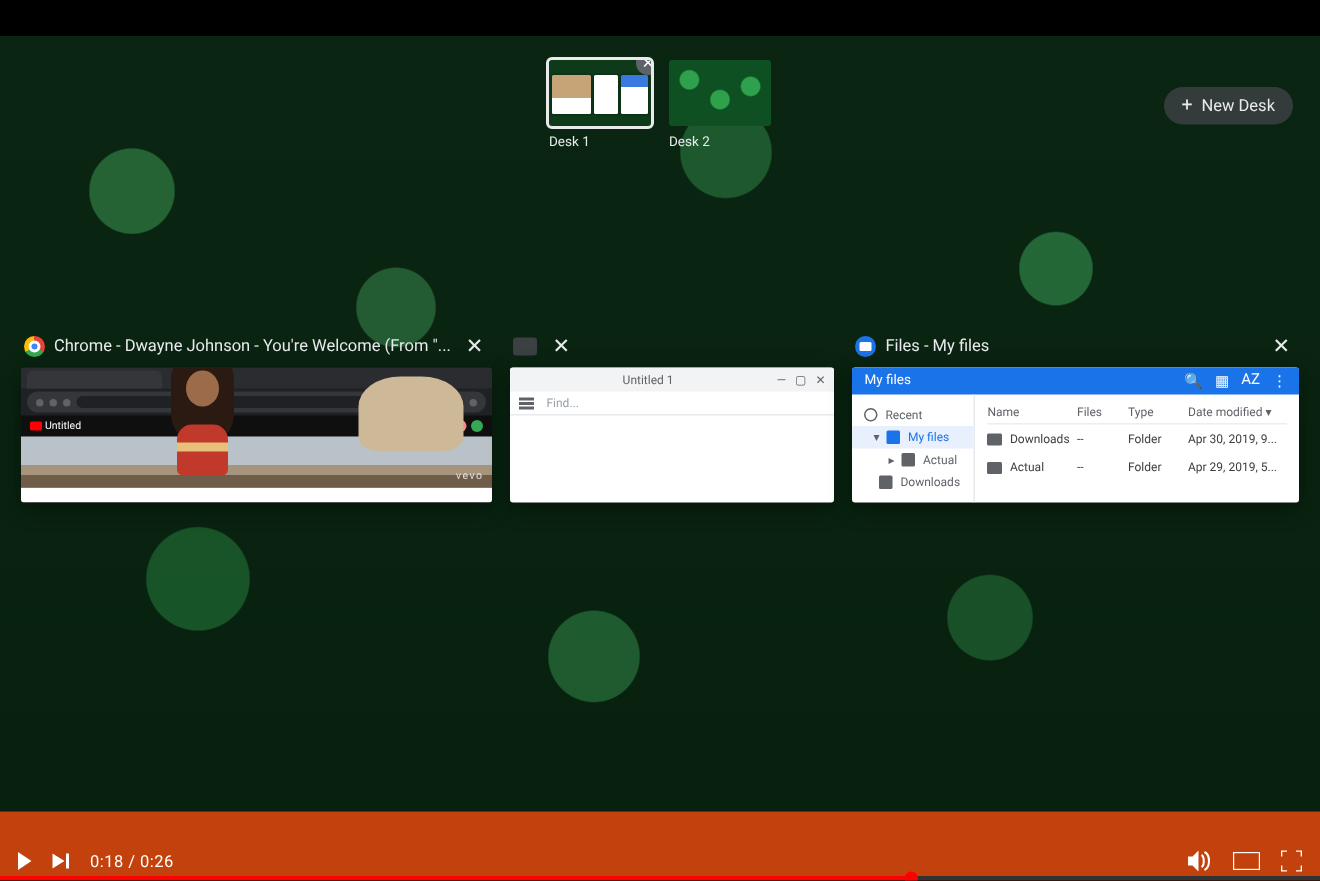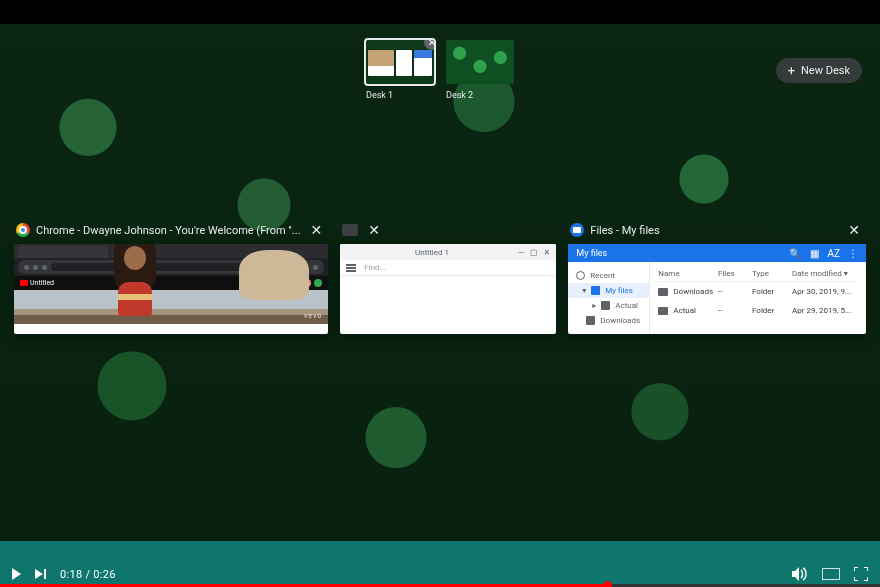--- a/index.html
+++ b/index.html
@@ -132,21 +132,21 @@
   .pin.chrome{background:conic-gradient(#ea4335 0 120deg,#34a853 120deg 240deg,#fbbc05 240deg 360deg); position:relative;}
   .pin.chrome::after{content:"";position:absolute; inset:6px; background:#4285f4; border:2px solid #fff; border-radius:50%;}
   .pin.files{background:#1a73e8; position:relative;}
   .pin.files::after{content:"";position:absolute; left:6px; top:8px; width:12px; height:8px; background:#fff;border-radius:1px;}
   .pin.text{background:#3c4043; color:#fff; font-size:8px;}
   .pen{width:20px;height:20px;border-radius:50%;background:#3c4043;display:flex;align-items:center;justify-content:center;color:#e8eaed;font-size:10px;}
   .status{display:flex;align-items:center;gap:4px;background:#3c4043;color:#e8eaed;border-radius:10px;padding:2px 8px;font-size:10px;}
   .status .n{width:12px;height:12px;border-radius:50%;background:#e8eaed;color:#3c4043;font-size:8px;display:flex;align-items:center;justify-content:center;}
 
   
-  .player{position:absolute; left:0; right:0; bottom:0; height:46px; background:#0f766e; color:#fff; font-size:11px;}
+  .player{position:absolute; left:0; right:0; bottom:0; height:46px; background:#c2410c; color:#fff; font-size:11px;}
   .player .bar{position:absolute; left:0; right:0; bottom:0; height:26px; display:flex; align-items:center; padding:0 12px; gap:14px;}
   .player .progress{position:absolute; left:0; right:0; bottom:0; height:3px; background:#333;}
   .player .progress .fill{height:100%; background:#f00;}
   .player .progress .dot{position:absolute; top:-3px; width:9px; height:9px; border-radius:50%; background:#f00;}
   .play-ico{width:0;height:0;border-left:9px solid #fff;border-top:6px solid transparent;border-bottom:6px solid transparent;}
   .next-ico{display:flex;align-items:center;}
   .next-ico .t{width:0;height:0;border-left:8px solid #fff;border-top:5px solid transparent;border-bottom:5px solid transparent;}
   .next-ico .b{width:2px;height:10px;background:#fff;margin-left:1px;}
   .vol-ico svg, .fs-ico svg, .wide-ico svg{display:block;}
   .time{letter-spacing:.3px;}

